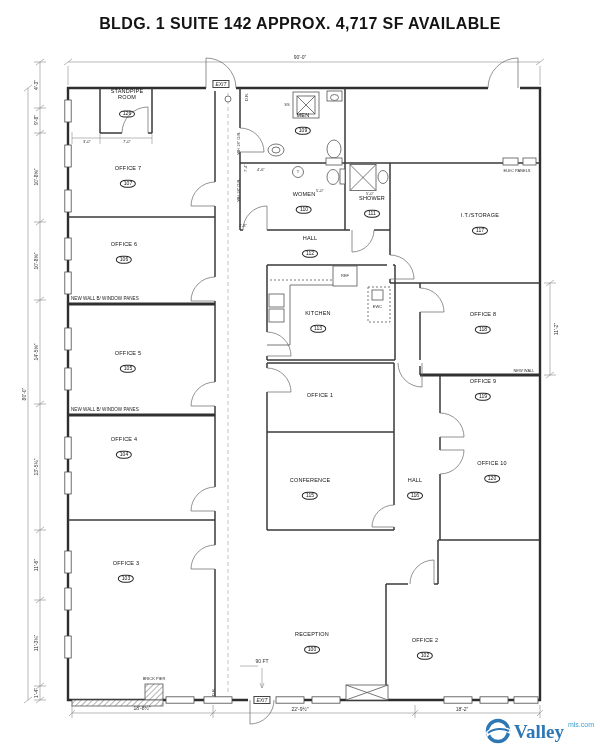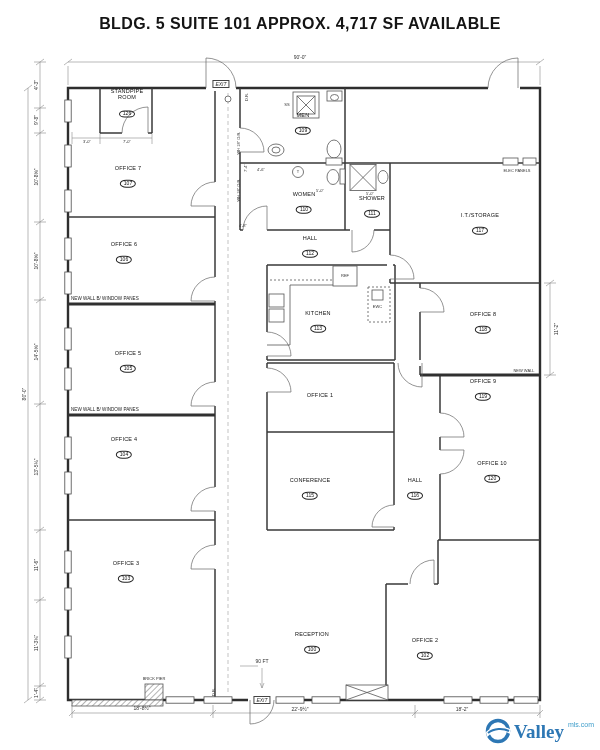--- a/index.html
+++ b/index.html
@@ -26,21 +26,21 @@
   .wm{position:absolute;right:7px;bottom:6px;display:flex;align-items:center;gap:3px;}
   .wm-text{font-family:"Liberation Serif",serif;font-size:19px;font-weight:bold;
            color:#2d77b4;line-height:1;}
   .wm-sup{font-size:7px;color:#3f9ecb;position:relative;top:-7px;left:1px;font-family:"Liberation Sans",sans-serif;}
 </style>
 </head>
 <body>
 
 <div class="sheet">
 
-  <div class="title">BLDG. 5 SUITE 101 APPROX. 4,717 SF AVAILABLE</div>
+  <div class="title">BLDG. 1 SUITE 142 APPROX. 4,717 SF AVAILABLE</div>
 
   <svg class="plan" width="600" height="750" viewBox="0 0 600 750">
     <defs>
       <pattern id="hatch" width="4" height="4" patternUnits="userSpaceOnUse" patternTransform="rotate(45)">
         <rect width="4" height="4" fill="#fff"></rect>
         <line x1="0" y1="0" x2="0" y2="4" stroke="#6a6a6a" stroke-width="1"></line>
       </pattern>
     </defs>
 
     <g stroke="#8a8a8a" stroke-width="0.6" fill="none">

